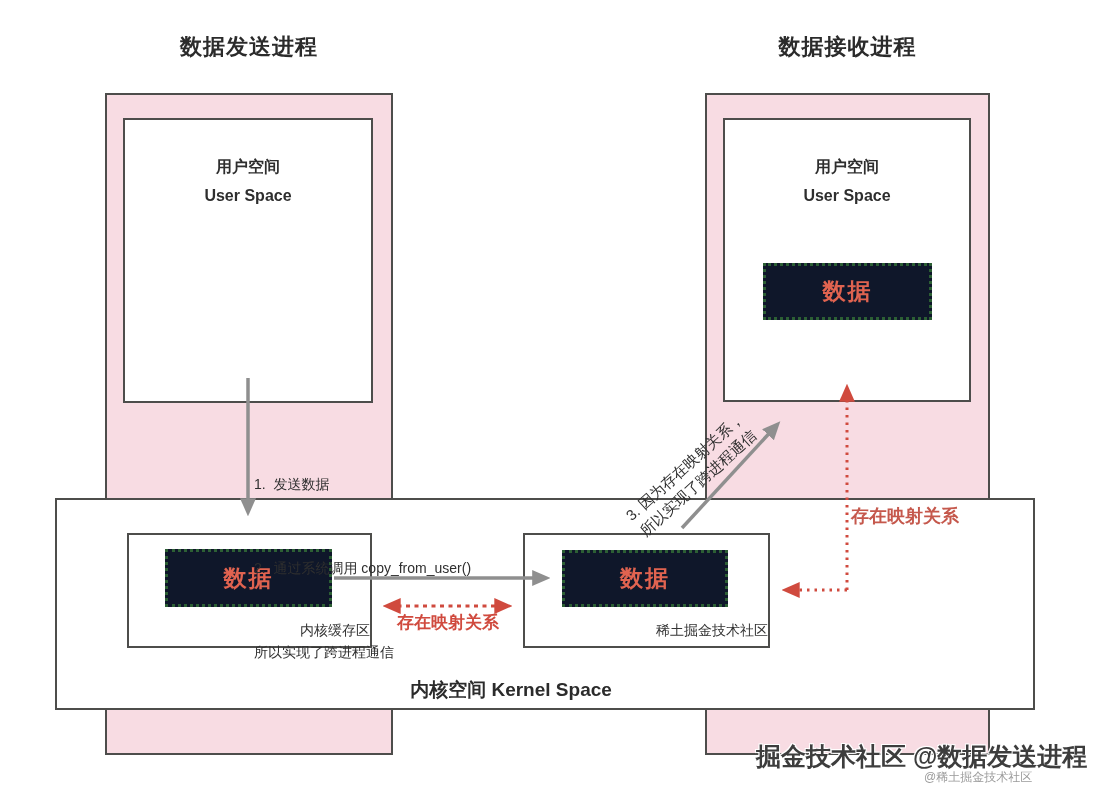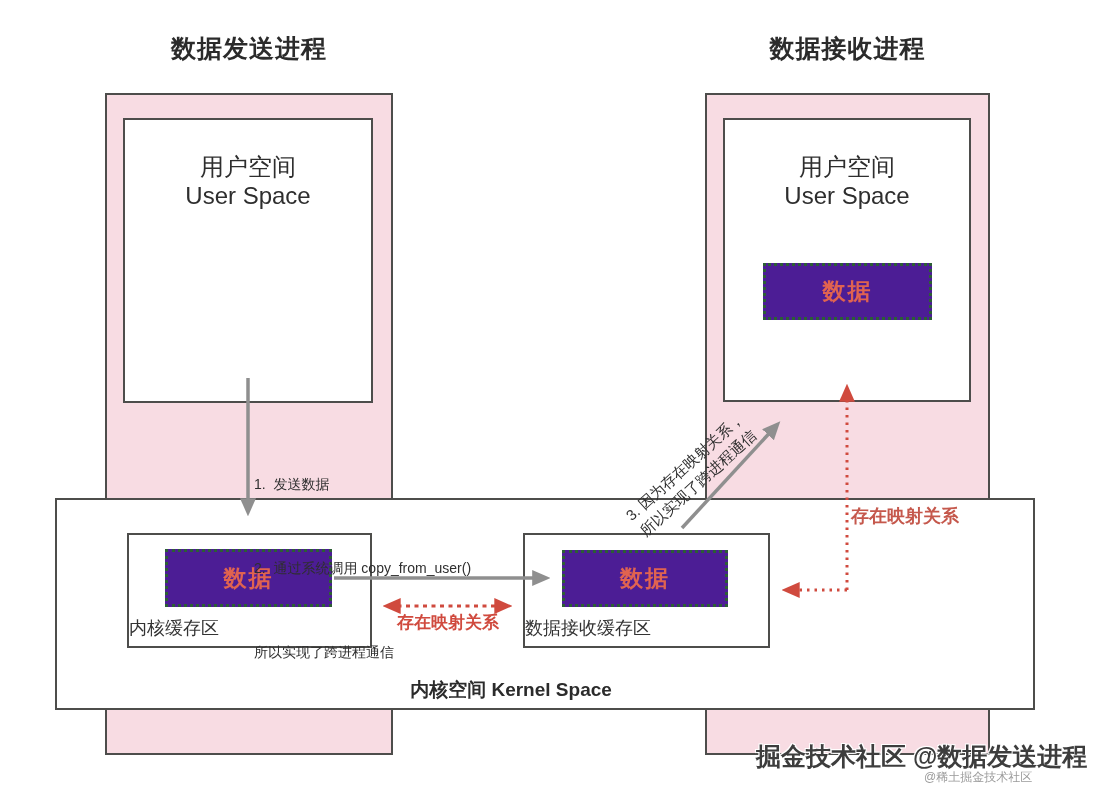--- a/index.html
+++ b/index.html
@@ -1,42 +1,42 @@
 <!DOCTYPE html>
 <html><head>
 <meta charset="utf-8">
 <style>
   html,body{margin:0;padding:0;background:#ffffff;}
   .canvas{
     position:relative;width:1094px;height:794px;background:#fff;overflow:hidden;
     font-family:"Liberation Sans","DejaVu Sans",sans-serif;color:#2e2e2e;
   }
-  .title{position:absolute;top:32px;text-align:center;font-size:25px;font-weight:700;color:#2b2b2b;letter-spacing:1px;z-index:6;}
+  .title{position:absolute;top:32px;text-align:center;font-size:22px;font-weight:700;color:#2b2b2b;letter-spacing:1px;z-index:6;}
   .t-left{left:105px;width:288px;}
   .t-right{left:705px;width:285px;}
   .pink{position:absolute;background:#f8dce3;border:2px solid #4d4d4b;box-sizing:border-box;z-index:1;}
   .p-left{left:105px;top:93px;width:288px;height:662px;}
   .p-right{left:705px;top:93px;width:285px;height:662px;}
   .kernel{position:absolute;left:55px;top:498px;width:980px;height:212px;background:#fff;border:2px solid #4d4d4b;box-sizing:border-box;z-index:2;}
   .uspace{position:absolute;background:#fff;border:2px solid #4d4d4b;box-sizing:border-box;z-index:2;text-align:center;padding-top:32px;}
   .u-left{left:123px;top:118px;width:250px;height:285px;}
   .u-right{left:723px;top:118px;width:248px;height:284px;}
-  .uspace .us-line{font-size:24px;font-weight:400;line-height:29px;color:#2e2e2e;}
+  .uspace .us-line{font-size:16px;font-weight:700;line-height:29px;color:#2e2e2e;}
   .chip{
-    position:absolute;background:#4c1d95;border:3px dotted #2c5f34;box-sizing:border-box;
+    position:absolute;background:#0f172a;border:3px dotted #2c5f34;box-sizing:border-box;
     display:flex;align-items:center;justify-content:center;
     color:#e06350;font-weight:700;font-size:23px;letter-spacing:2px;
   }
   .chip-user{left:763px;top:263px;width:169px;height:57px;z-index:3;}
   .inner{position:absolute;background:#fff;border:2px solid #4d4d4b;box-sizing:border-box;z-index:3;}
   .i-left{left:127px;top:533px;width:245px;height:115px;}
   .i-right{left:523px;top:533px;width:247px;height:115px;}
   .i-left .chip{left:36px;top:14px;width:167px;height:58px;}
   .i-right .chip{left:37px;top:15px;width:166px;height:57px;}
-  .inner-label{position:absolute;bottom:6px;left:0;right:0;text-align:left;font-size:18px;color:#333;z-index:3;}
+  .inner-label{position:absolute;bottom:6px;left:0;right:0;text-align:right;font-size:14px;color:#333;z-index:3;}
   .kernel-label{position:absolute;left:55px;top:677px;width:912px;text-align:center;font-size:19px;font-weight:700;color:#2b2b2b;z-index:3;}
   .steps{position:absolute;left:254px;top:414px;z-index:5;font-size:14px;color:#2f2f2f;line-height:28px;white-space:pre;}
   .diag{
     position:absolute;left:612px;top:444px;width:180px;z-index:5;
     font-size:15px;line-height:21px;color:#2f2f2f;white-space:nowrap;
     transform:rotate(-42deg);
   }
   .map-b{position:absolute;left:384px;top:611px;width:128px;text-align:center;font-size:17px;font-weight:700;color:#d04a3e;z-index:5;}
   .map-r{position:absolute;left:851px;top:504px;font-size:18px;font-weight:700;color:#c5584c;z-index:5;white-space:nowrap;}
   .arrows{position:absolute;left:0;top:0;z-index:4;pointer-events:none;}
@@ -72,21 +72,21 @@
 
   <div class="chip chip-user">数据</div>
 
   <div class="inner i-left">
     <div class="chip">数据</div>
     <div class="inner-label">内核缓存区</div>
   </div>
 
   <div class="inner i-right">
     <div class="chip">数据</div>
-    <div class="inner-label">数据接收缓存区</div>
+    <div class="inner-label">稀土掘金技术社区</div>
   </div>
 
   <div class="kernel-label">内核空间 Kernel Space</div>
 
   <div class="steps">
     <div class="step">1.  发送数据</div>
     <div class="step">2.  通过系统调用 copy_from_user()</div>
     <div class="step">所以实现了跨进程通信</div>
   </div>
 

